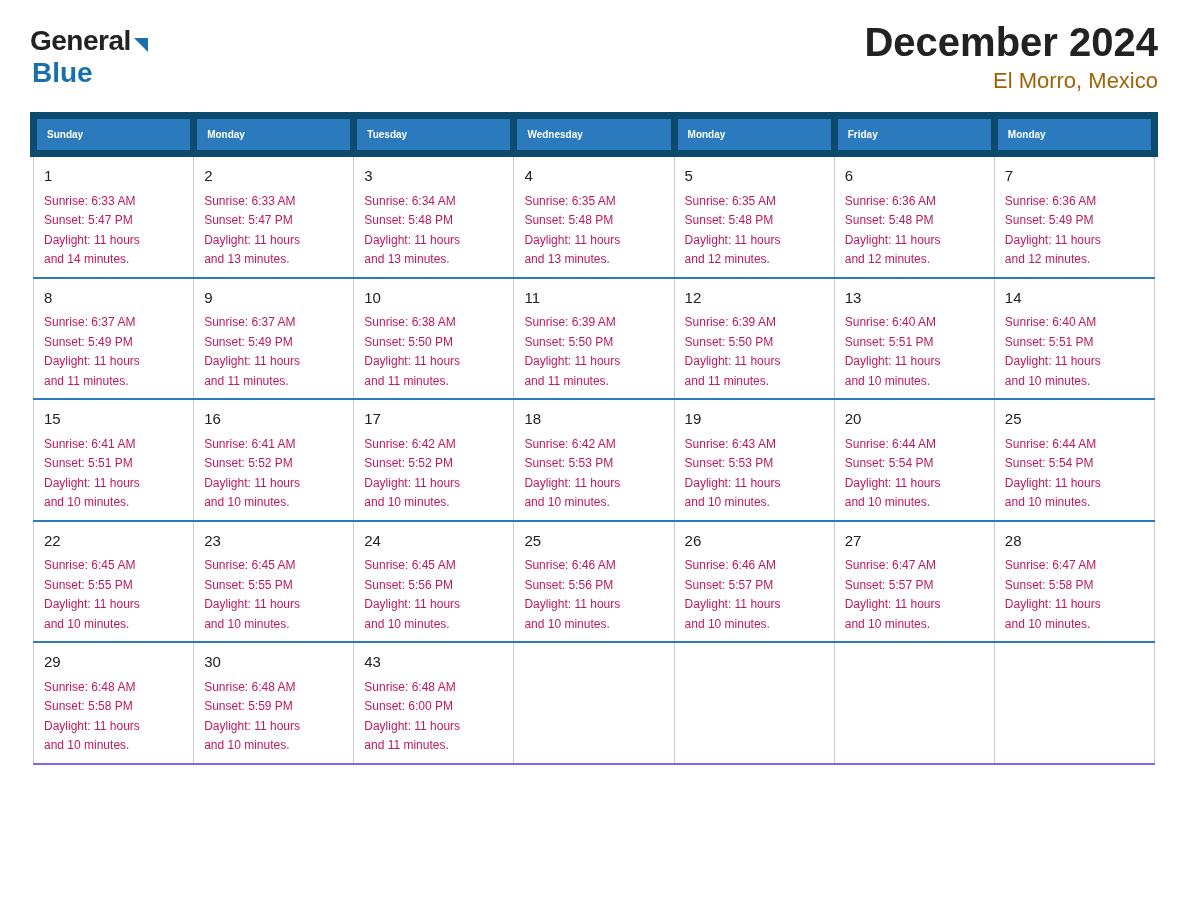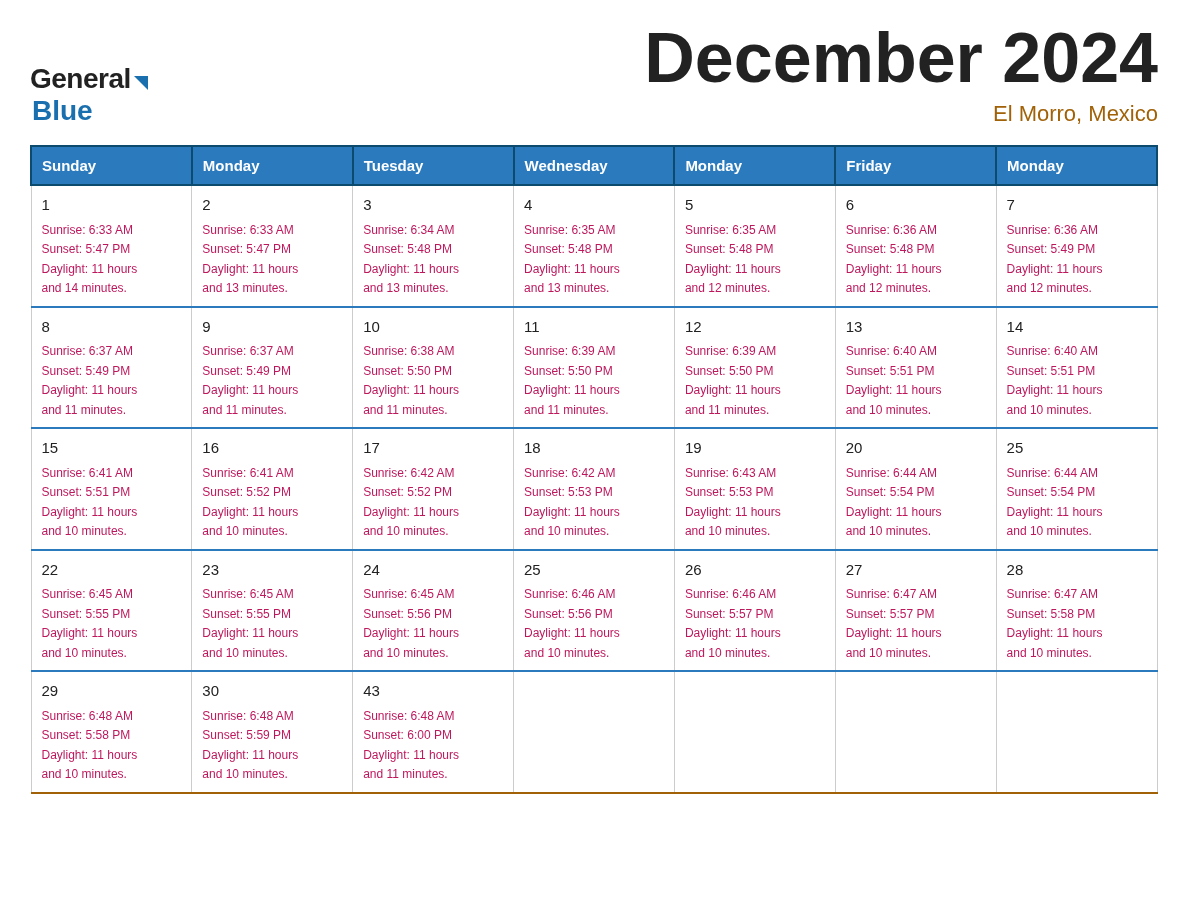--- a/index.html
+++ b/index.html
@@ -5,21 +5,21 @@
     * { box-sizing: border-box; margin: 0; padding: 0; }
     body {
       font-family: Arial, sans-serif;
       background: #fff;
       padding: 20px 30px;
       color: #222;
     }
     .header {
       display: flex;
       justify-content: space-between;
-      align-items: flex-end;
+      align-items: center;
       margin-bottom: 18px;
     }
     .logo {
       display: flex;
       flex-direction: column;
       align-items: flex-start;
     }
     .logo-top {
       display: flex;
       align-items: center;
@@ -41,42 +41,42 @@
     .logo-blue {
       font-size: 28px;
       font-weight: bold;
       color: #1a6fae;
       margin-left: 2px;
     }
     .title-section {
       text-align: right;
     }
     .month-title {
-      font-size: 70px;
+      font-size: 40px;
       font-weight: bold;
       color: #222;
       line-height: 1.1;
     }
     .location {
       font-size: 22px;
       color: #a16207;
       margin-top: 4px;
     }
     table {
       width: 100%;
       border-collapse: collapse;
     }
     thead tr th {
       background-color: #2a7abd;
       color: #fff;
-      font-size: 15px;
+      font-size: 10px;
       font-weight: bold;
       padding: 10px 10px;
       text-align: left;
-      border: 2px solid #0c4a6e;
+      border: 7px solid #0c4a6e;
     }
     tbody tr td {
       vertical-align: top;
       padding: 8px 10px;
       font-size: 13px;
       border: 1px solid #ccc;
       border-top: 2px solid #2a7abd;
       min-width: 120px;
       width: 14.28%;
       height: 100px;
@@ -91,21 +91,21 @@
       margin-bottom: 3px;
     }
     .day-info {
       font-size: 12px;
       color: #be185d;
     }
     tbody tr td:first-child {
       border-left: 1px solid #ccc;
     }
     tbody tr:last-child td {
-      border-bottom: 2px solid #a16207;
+      border-bottom: 2px solid #8b5cf6;
     }
   </style>
 </head>
 <body>
 
 <div class="header">
   <div class="logo">
     <div class="logo-top">
       <span class="logo-general">General</span>
       <div class="logo-arrow"></div>

